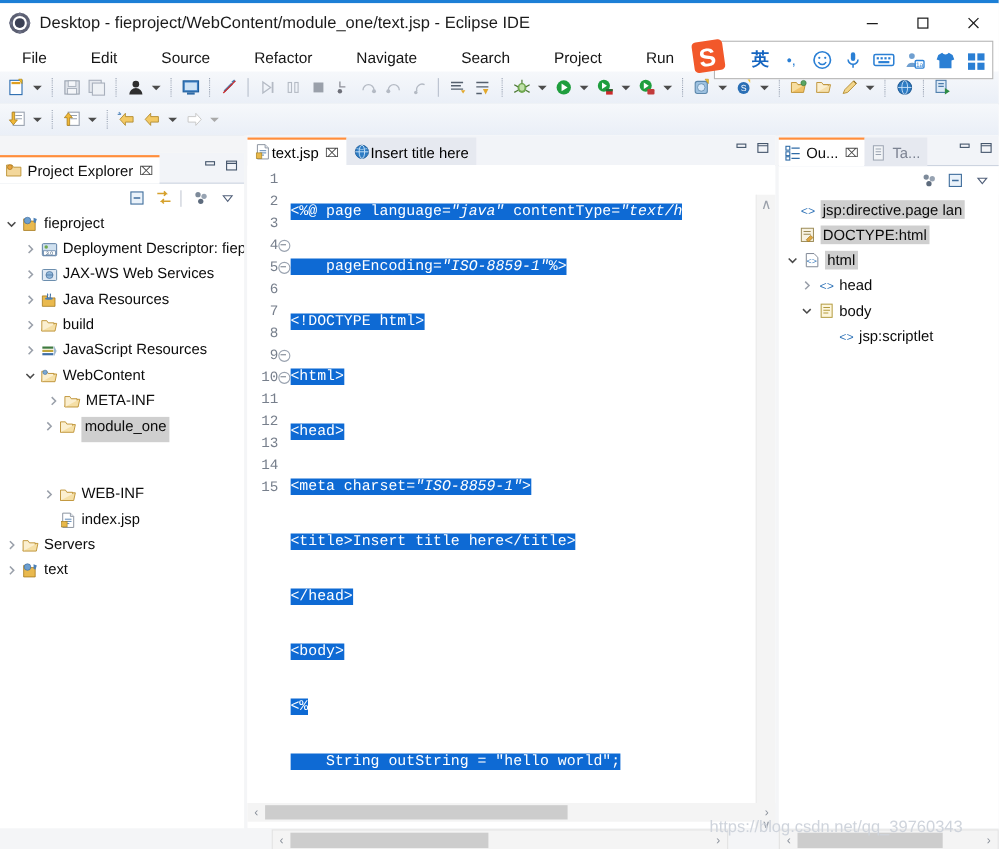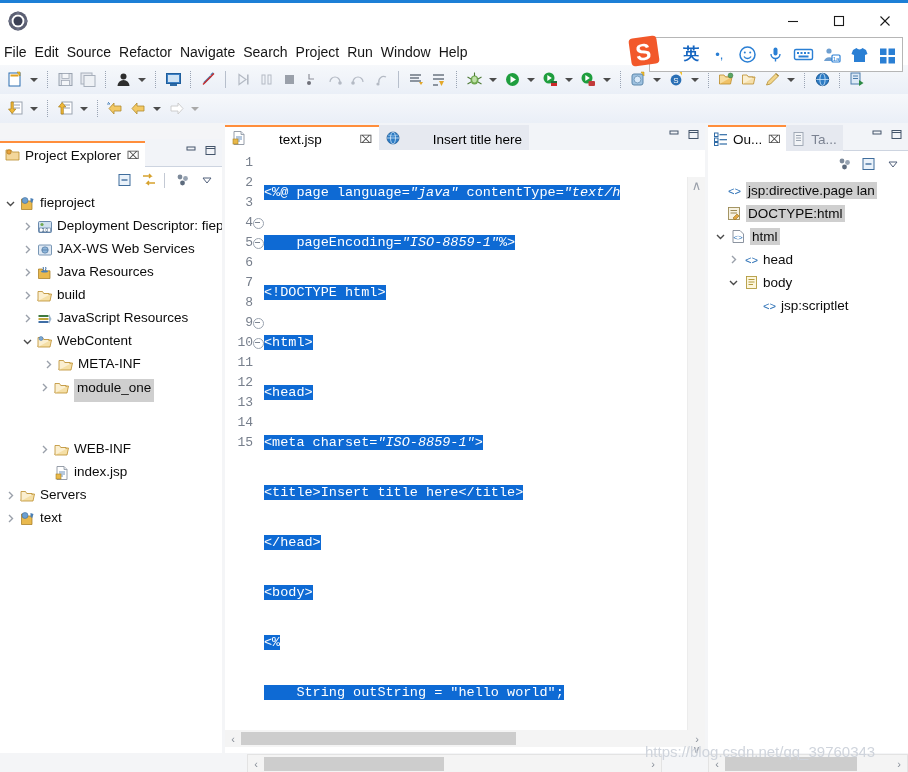--- a/index.html
+++ b/index.html
@@ -38,21 +38,21 @@
     width:46px; height:35px; display:flex; align-items:center; justify-content:center;
   }
   .win-btn svg { display:block; }
 
   
   .menubar {
     position:absolute; left:0; top:35px; width:908px; height:27px;
     display:flex; align-items:center; background:#ffffff;
   }
   .menu-item {
-    padding:3px 4px; font-size:14px; color:#151515; white-space:nowrap;
+    padding:3px 20px; font-size:14px; color:#151515; white-space:nowrap;
     font-family:"Liberation Sans", sans-serif;
   }
 
   
   .toolbar {
     position:absolute; left:0; width:908px;
     background:linear-gradient(to bottom,#f6f8fb 0%,#eaeff7 100%);
     border-bottom:1px solid #d6dce6;
     display:flex; align-items:center;
   }
@@ -152,21 +152,21 @@
   .tree-row .t-label.sel { background:#cfcfcf; padding:1px 3px; }
 
   
   .v-split { position:absolute; top:0; width:3px; height:630px; background:#f4f5f7; }
 
   
   .editor-panel { position:absolute; left:225px; top:0; width:480px; height:630px; background:#ffffff; }
   .ed-tabrow { height:27px; position:relative; background:#f2f4f8; border-bottom:1px solid #cdd4e0; display:flex; align-items:flex-end; }
   .ed-tab {
     display:flex;align-items:center;height:26px;padding:0 7px 0 6px;
-    background:#ffffff;border-top:2px solid #ff8e3c; box-sizing:border-box; position:relative; top:1px;gap:32px;
+    background:#ffffff;border-top:2px solid #ff8e3c; box-sizing:border-box; position:relative; top:1px;
   }
   .ed-tab.inactive { background:#e6e9f0; border-top:2px solid transparent; }
   .ed-tab .vt-label{ font-size:13.5px;}
 
   .ed-body { position:absolute; left:0; top:27px; width:480px; height:580px; background:#ffffff; display:flex;}
   .gutter {
     width:30px; background:#ffffff; padding-top:3px;
     font-family:"Liberation Mono", monospace; font-size:13px; color:#777f8c;
     text-align:right; flex:none; position:relative;
   }
@@ -232,20 +232,21 @@
       <svg width="22" height="22" viewBox="0 0 22 22">
         <circle cx="11" cy="11" r="9.5" fill="#5b5f72"></circle>
         <circle cx="11" cy="11" r="6.5" fill="#ffffff"></circle>
         <circle cx="11" cy="11" r="4.5" fill="#3c4155"></circle>
         <circle cx="11" cy="3" r="1.6" fill="#6d7186"></circle>
         <circle cx="11" cy="19" r="1.6" fill="#6d7186"></circle>
         <circle cx="3" cy="11" r="1.6" fill="#6d7186"></circle>
         <circle cx="19" cy="11" r="1.6" fill="#6d7186"></circle>
       </svg>
     </div>
+    <div class="title-text">Desktop - fieproject/WebContent/module_one/text.jsp - Eclipse IDE</div>
     <div class="win-btns">
       <div class="win-btn">
         <svg width="14" height="14" viewBox="0 0 14 14">
             <line x1="2" y1="7.5" x2="12" y2="7.5" stroke="#1b1b1b" stroke-width="1.1"></line>
           </svg>
       </div>
       <div class="win-btn">
         <svg width="14" height="14" viewBox="0 0 14 14">
             <rect x="2.5" y="2.5" width="9" height="9" fill="none" stroke="#1b1b1b" stroke-width="1.1"></rect>
           </svg>

